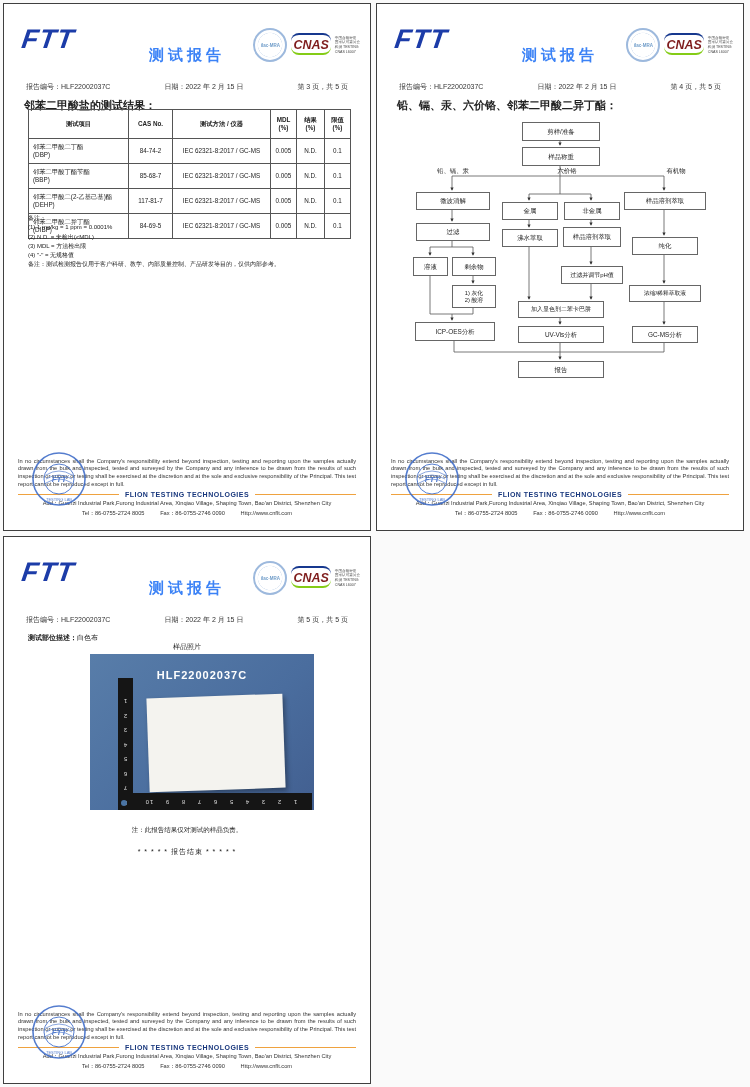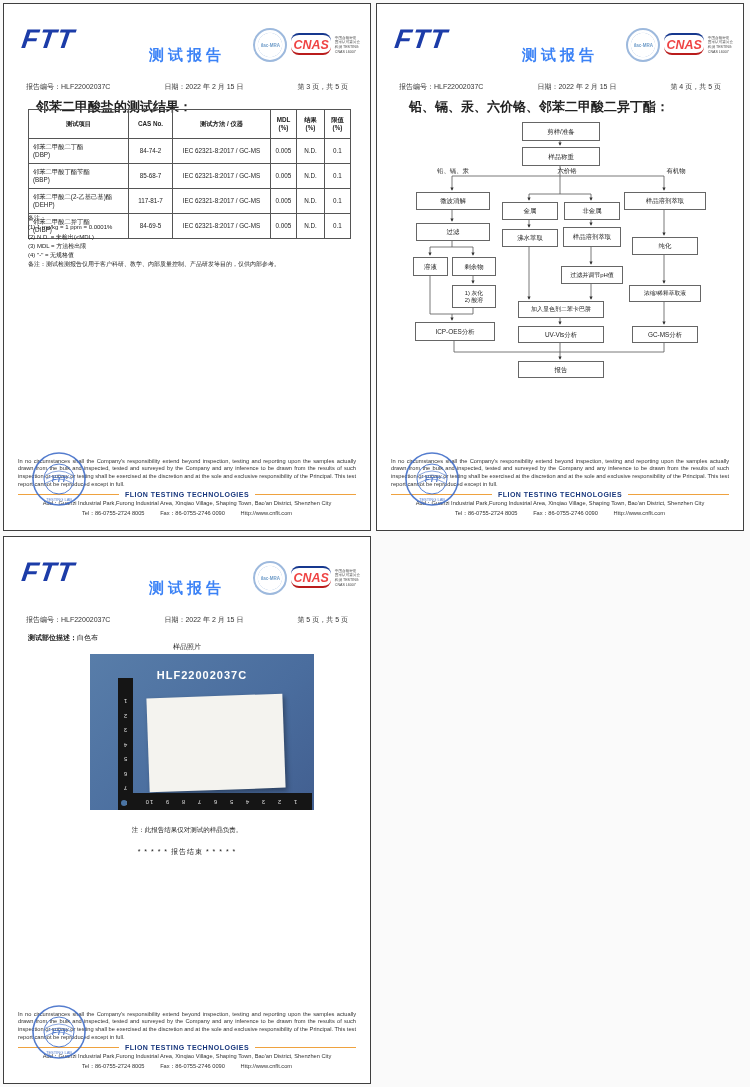--- a/index.html
+++ b/index.html
@@ -30,22 +30,22 @@
   .marks { position:absolute; right:10px; top:24px; display:flex; align-items:center; gap:4px; }
   .ilac {
     width:30px; height:30px; border-radius:50%;
     border:2px solid #9db9dd; color:#6f9cc9;
     font-size:4.5px; font-weight:bold;
     display:flex; align-items:center; justify-content:center;
     background:
       radial-gradient(circle at 50% 50%, rgba(255,255,255,0) 55%, rgba(157,185,221,.35) 56%, rgba(255,255,255,0) 60%);
   }
   .cnas-logo {
-    color:#ef4444; font-weight:bold; font-style:italic; font-size:12.5px;
-    border-bottom:2px solid #b91c1c; border-radius:0 0 8px 8px; padding:3px 2px 1px 2px;
+    color:#7f1d1d; font-weight:bold; font-style:italic; font-size:12.5px;
+    border-bottom:2px solid #84cc16; border-radius:0 0 8px 8px; padding:3px 2px 1px 2px;
     position:relative;
   }
   .cnas-logo::before {
     content:""; position:absolute; left:0; right:0; top:-2px; height:6px;
     border-top:2px solid #16388e; border-radius:12px 12px 0 0;
   }
   .cnas-text { font-size:3.6px; color:#444; line-height:1.3; white-space:pre-line; }
   .info {
     position:absolute; left:22px; right:22px; top:78px;
     display:flex; justify-content:space-between; font-size:7px; color:#333;
@@ -56,21 +56,21 @@
   .f-disc { text-align:justify; line-height:1.35; }
   .f-div  { display:flex; align-items:center; margin:2.5px 0 1.5px 0; }
   .f-div .ln { flex:1; height:1px; background:#efa23f; }
   .f-co  { margin:0 6px; color:#17367c; font-weight:bold; font-size:7px; letter-spacing:.5px; }
   .f-addr { text-align:center; margin-top:1.5px; }
   .f-tel  { text-align:center; margin-top:2.5px; }
   .f-tel span { margin:0 7px; }
   .stamp { position:absolute; left:26px; bottom:22px; width:58px; height:58px; opacity:.88; }
 
   
-  .sec-title { position:absolute; left:32px; top:94px; font-size:13px; font-weight:bold; }
+  .sec-title { position:absolute; left:20px; top:94px; font-size:11px; font-weight:bold; }
   table.results {
     position:absolute; left:24px; top:105px; width:322px;
     border-collapse:collapse; table-layout:fixed; font-size:6.3px;
   }
   .results th, .results td {
     border:1px solid #555; padding:2px; text-align:center; vertical-align:middle;
     white-space:pre-line; line-height:1.3;
   }
   .results th { font-weight:bold; height:24px; }
   .results td { height:20px; }

